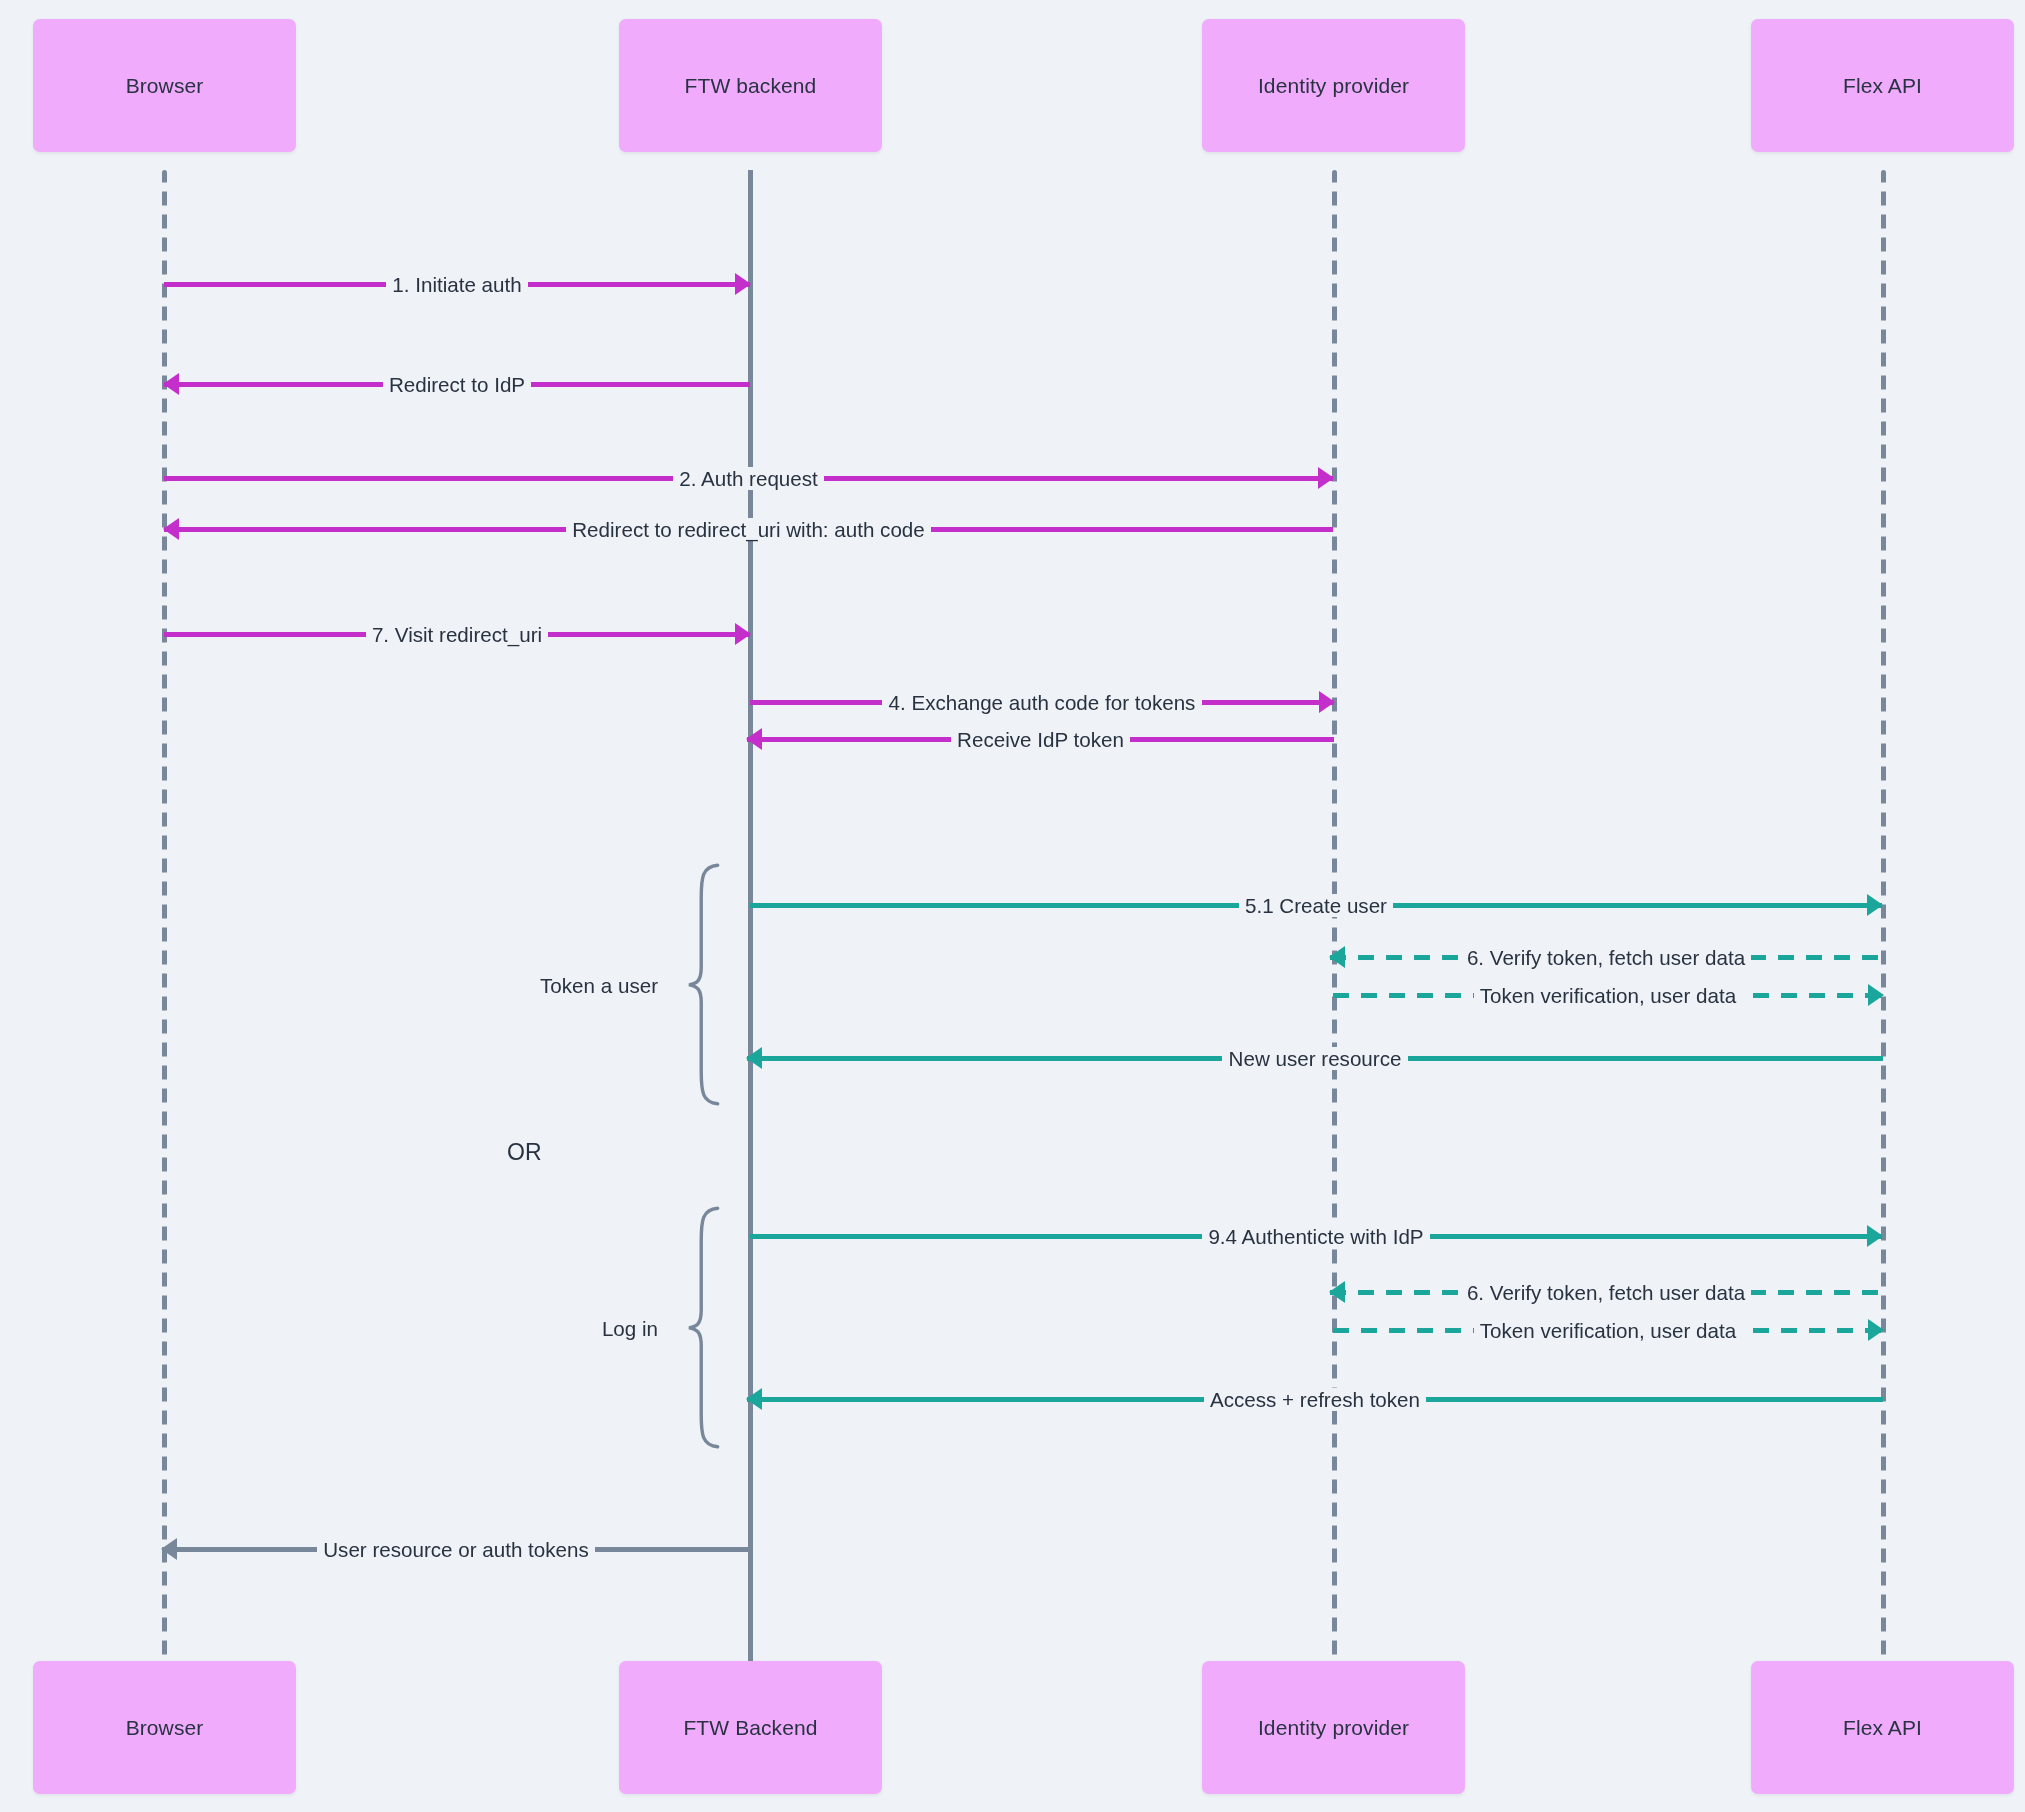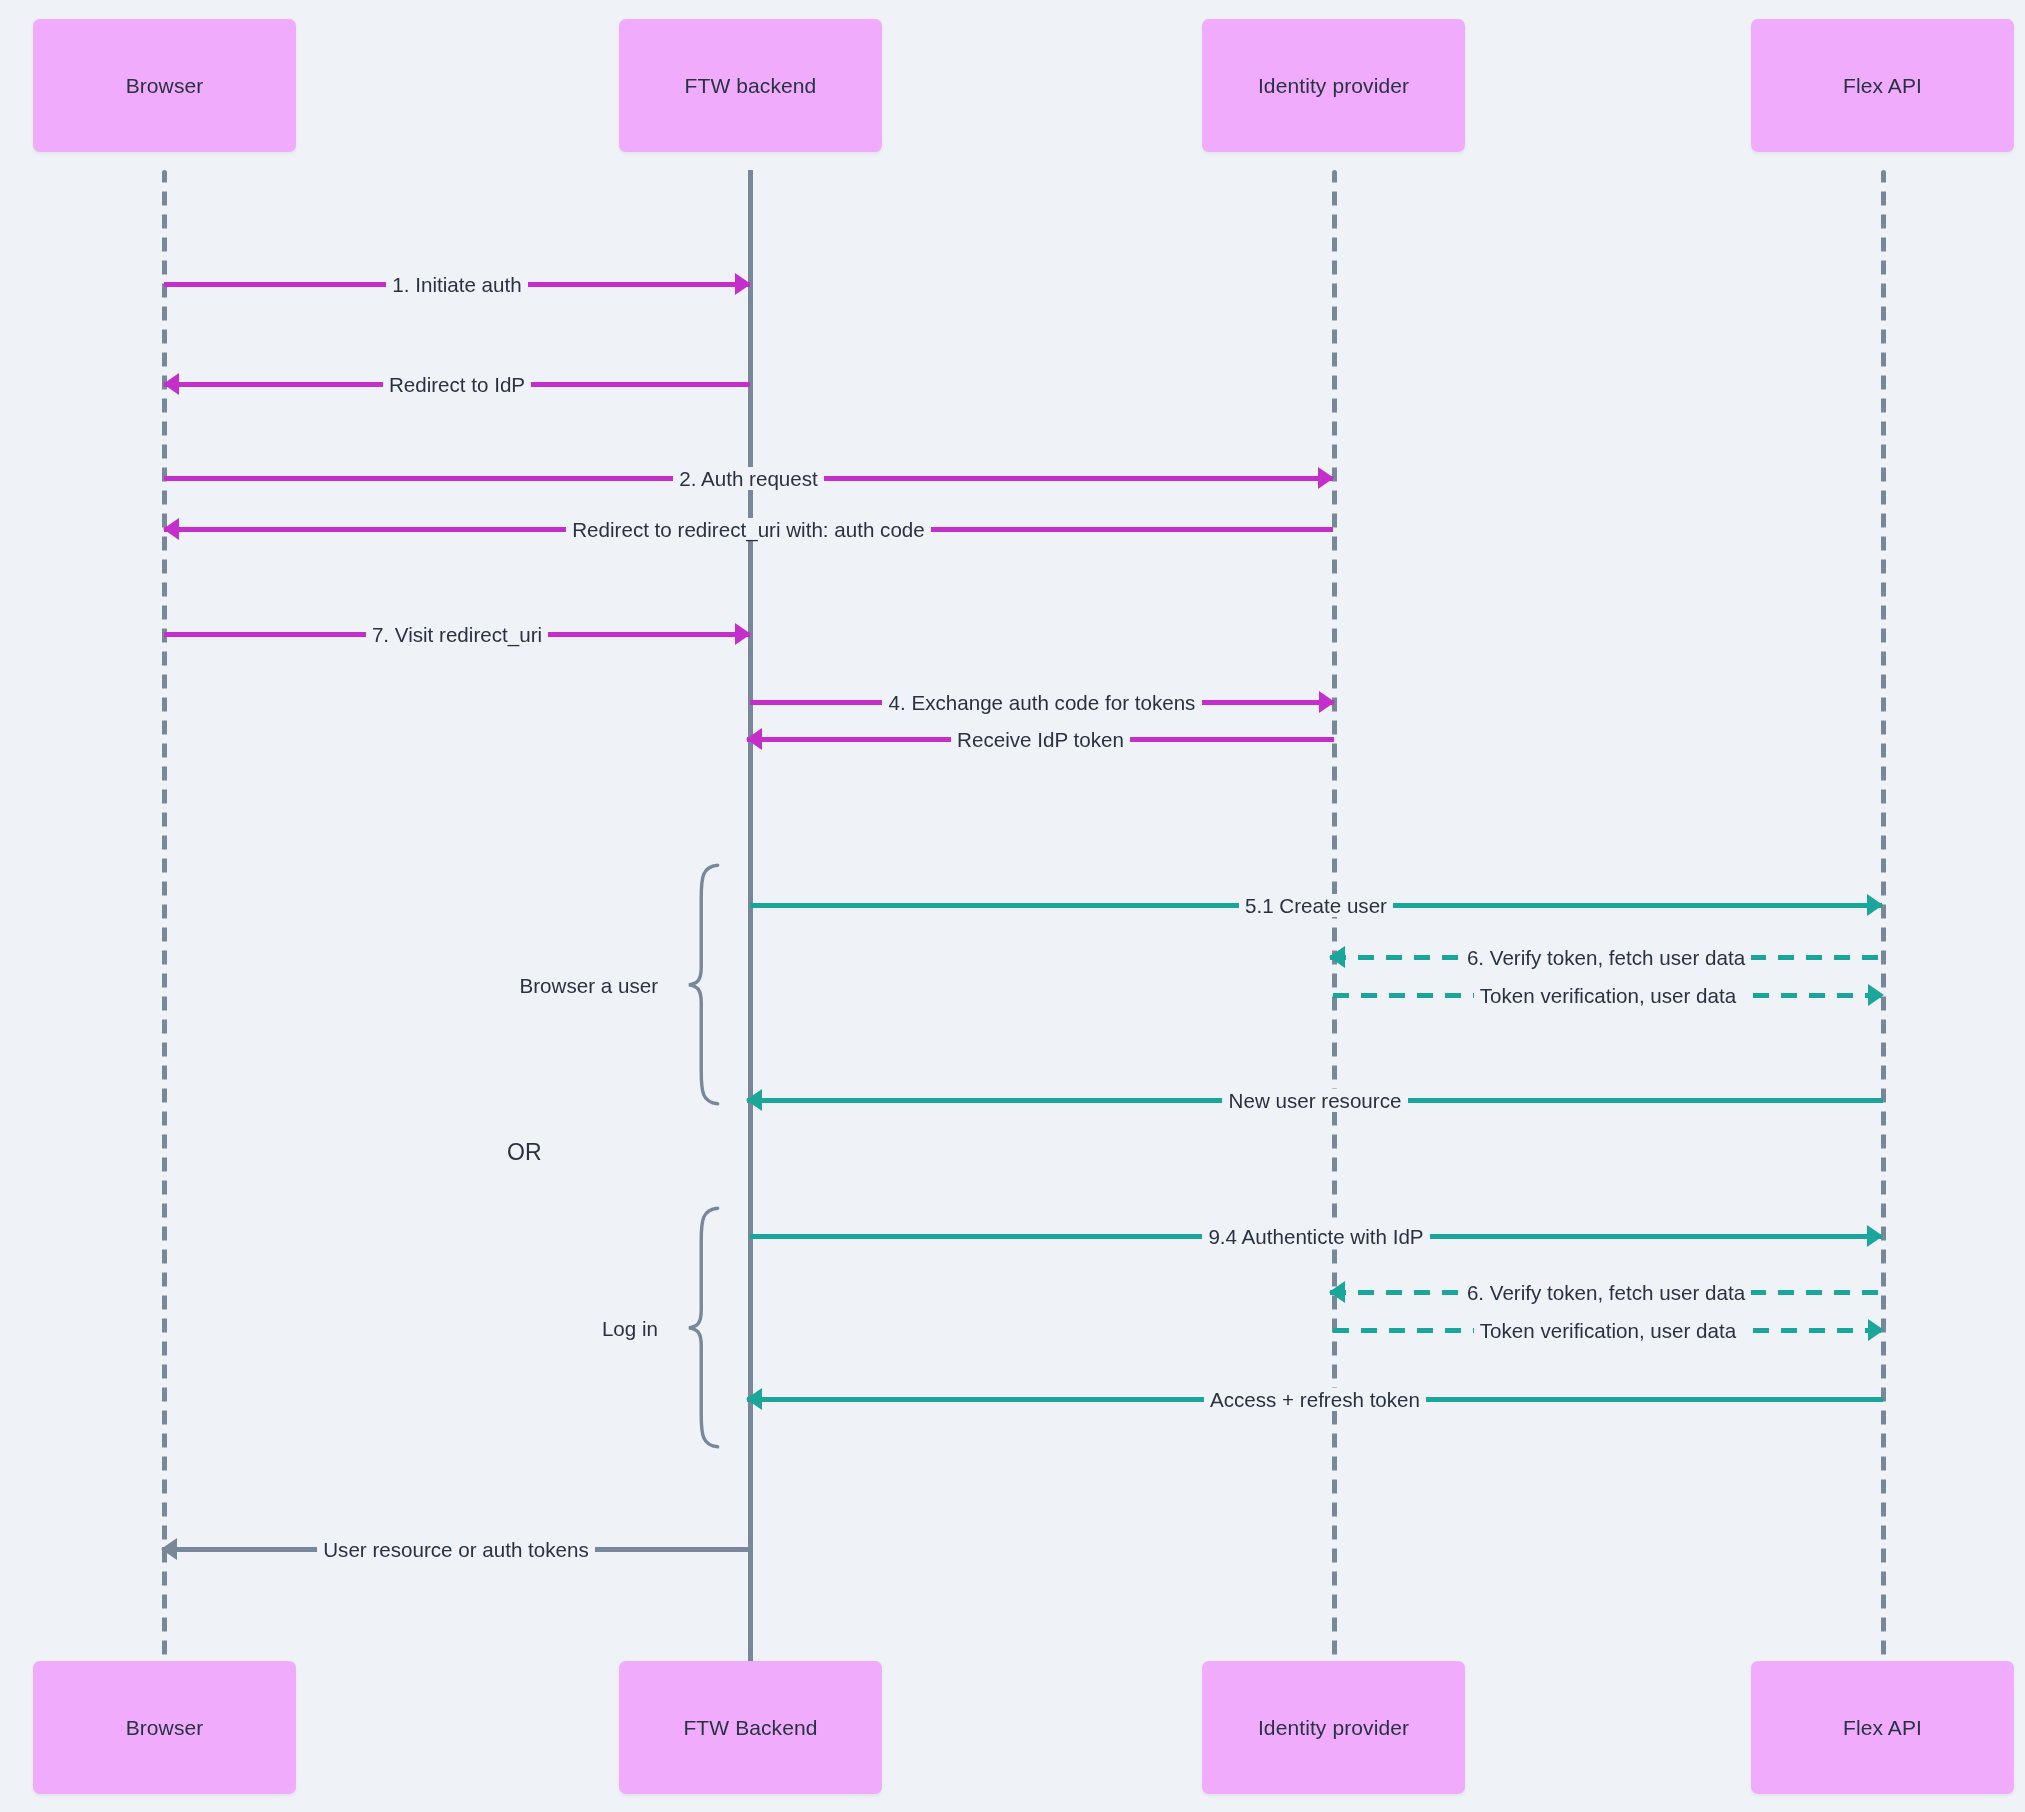--- a/index.html
+++ b/index.html
@@ -182,41 +182,41 @@
     <div class="line solid-mag"></div>
     <div class="head left"></div>
     <span class="caption">Receive IdP token</span>
   </div>
 
   <div class="group-brace" style="left:678px; top:863px; width:41px; height:243px;">
     <svg width="41" height="243" viewBox="0 0 60 355" fill="none">
       <path d="M58 3 C 36 5, 34 20, 34 50 L 34 152 C 34 172, 28 176, 16 178 C 28 180, 34 184, 34 204 L 34 305 C 34 335, 36 350, 58 352" stroke="#78889a" stroke-width="5" fill="none" stroke-linecap="round"></path>
     </svg>
   </div>
-  <div class="group-label" style="left:411px; top:974px; width:247px;">Browser a user</div>
+  <div class="group-label" style="left:411px; top:974px; width:247px;">Token a user</div>
 
   <div class="msg teal" style="left:750px; top:894px; width:1132px;">
     <div class="line solid-teal"></div>
     <div class="head right"></div>
     <span class="caption">5.1 Create user</span>
   </div>
 
   <div class="msg teal" style="left:1330px; top:946px; width:552px;">
     <div class="line dash-teal"></div>
     <div class="head left"></div>
     <span class="caption">6. Verify token, fetch user data</span>
   </div>
 
   <div class="msg teal" style="left:1333px; top:984px; width:550px;">
     <div class="line dash-teal"></div>
     <div class="head right"></div>
     <span class="caption">Token verification, user data</span>
   </div>
 
-  <div class="msg teal" style="left:747px; top:1047px; width:1136px;margin-top:42px;">
+  <div class="msg teal" style="left:747px; top:1047px; width:1136px;">
     <div class="line solid-teal"></div>
     <div class="head left"></div>
     <span class="caption">New user resource</span>
   </div>
 
   <div class="or-label" style="left:507px; top:1139px;">OR</div>
 
   <div class="group-brace" style="left:678px; top:1206px; width:41px; height:243px;">
     <svg width="41" height="243" viewBox="0 0 60 355" fill="none">
       <path d="M58 3 C 36 5, 34 20, 34 50 L 34 152 C 34 172, 28 176, 16 178 C 28 180, 34 184, 34 204 L 34 305 C 34 335, 36 350, 58 352" stroke="#78889a" stroke-width="5" fill="none" stroke-linecap="round"></path>

